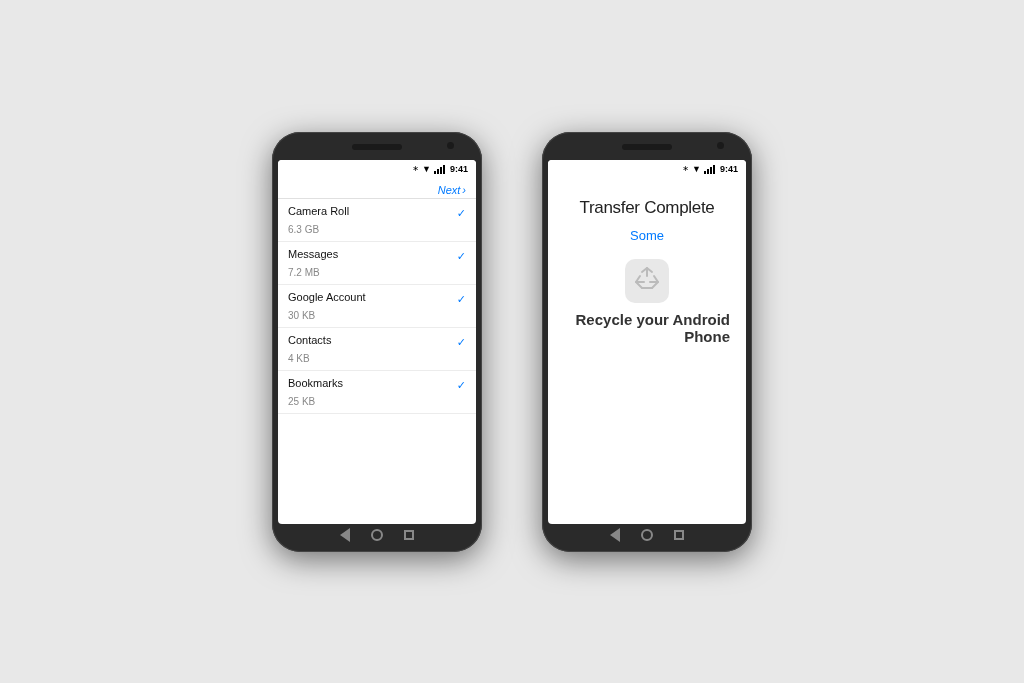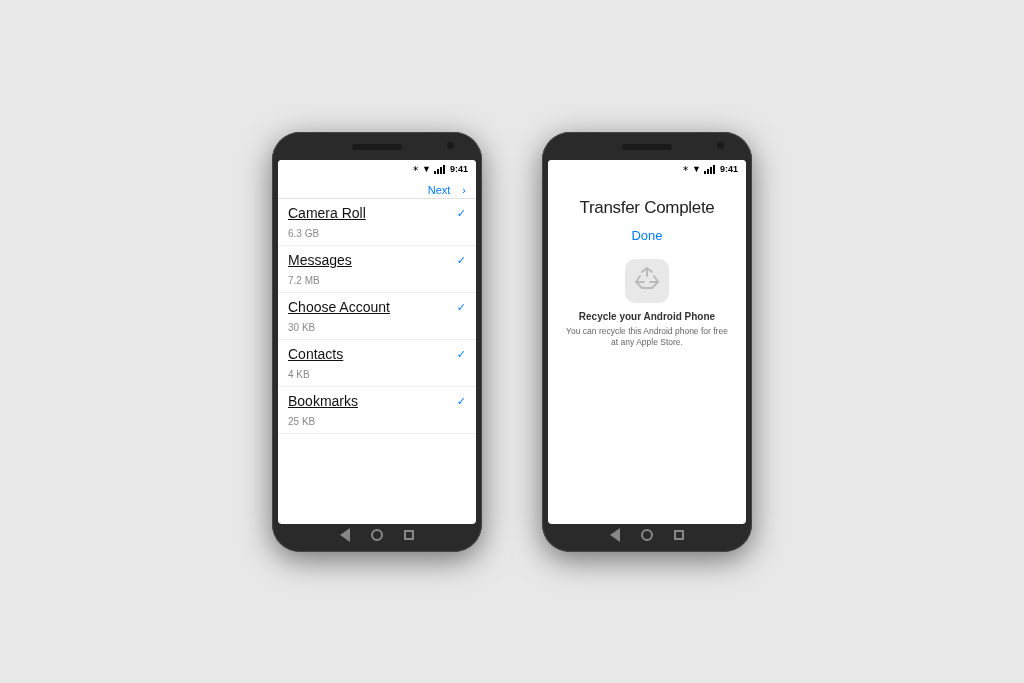--- a/index.html
+++ b/index.html
@@ -143,21 +143,22 @@
       display: flex;
       justify-content: flex-end;
       padding: 6px 10px 2px;
     }
 
     .next-btn {
       color: #007AFF;
       font-size: 11px;
       display: flex;
       align-items: flex-start;
-      gap: 12px;
+      gap: 2px;
+      font-style: italic;
     }
 
     .screen1-title {
       text-align: center;
       font-size: 18px;
       font-weight: 300;
       color: #222;
       padding: 4px 10px 6px;
       letter-spacing: -0.3px;
     }
@@ -179,24 +180,23 @@
     .data-item {
       padding: 6px 10px;
       border-bottom: 1px solid #ececec;
       display: flex;
       justify-content: space-between;
       align-items: flex-start;
     }
 
     .item-left {}
     .item-name {
-      font-size: 14px;
+      font-size: 11px;
       font-weight: 400;
       color: #111;
-      text-decoration: underline;
     }
     .item-size {
       font-size: 10px;
       color: #888;
       margin-top: 7px;
     }
 
     .checkmark {
       color: #007AFF;
       font-size: 11px;
@@ -247,24 +247,24 @@
       height: 44px;
       background: #e8e8e8;
       border-radius: 10px;
       display: flex;
       align-items: center;
       justify-content: center;
       margin-bottom: 8px;
     }
 
     .recycle-title {
-      font-size: 10px;
+      font-size: 15px;
       font-weight: 700;
       color: #333;
-      text-align: left;
+      text-align: right;
       margin-bottom: 4px;
     }
 
     .recycle-desc {
       font-size: 8.5px;
       color: #666;
       text-align: center;
       line-height: 1.4;
     }
   </style>
@@ -313,21 +313,21 @@
       <div class="data-item">
         <div class="item-left">
           <div class="item-name">Messages</div>
           <div class="item-size">7.2 MB</div>
         </div>
         <div class="checkmark">✓</div>
       </div>
 
       <div class="data-item">
         <div class="item-left">
-          <div class="item-name">Choose Account</div>
+          <div class="item-name">Google Account</div>
           <div class="item-size">30 KB</div>
         </div>
         <div class="checkmark">✓</div>
       </div>
 
       <div class="data-item">
         <div class="item-left">
           <div class="item-name">Contacts</div>
           <div class="item-size">4 KB</div>
         </div>
@@ -372,38 +372,37 @@
         <div class="bar" style="height:3px"></div>
         <div class="bar" style="height:5px"></div>
         <div class="bar" style="height:7px"></div>
         <div class="bar" style="height:9px"></div>
       </div>
       <span style="font-size:9px;font-weight:600;margin-left:2px;">9:41</span>
     </div>
 
     <div class="screen-content screen2">
       <div class="screen2-title">Transfer Complete</div>
-      <div class="done-btn">Done</div>
+      <div class="done-btn">Some</div>
 
       <div class="recycle-icon-wrap">
         <svg width="30" height="30" viewBox="0 0 30 30">
           <g fill="none" stroke="#bbb" stroke-width="2" stroke-linecap="round" stroke-linejoin="round">
             <polyline points="10,6 15,2 20,6"></polyline>
             <path d="M15,2 L15,10"></path>
             <path d="M22,10 L26,16 L20,22"></path>
             <path d="M26,16 L18,16"></path>
             <path d="M8,10 L4,16 L10,22"></path>
             <path d="M4,16 L12,16"></path>
             <path d="M10,22 L20,22"></path>
           </g>
         </svg>
       </div>
 
       <div class="recycle-title">Recycle your Android Phone</div>
-      <div class="recycle-desc">You can recycle this Android phone for free at any Apple Store.</div>
     </div>
   </div>
 
   <div class="phone-bottom-bar">
     <div class="nav-btn">
       <div class="nav-back"></div>
     </div>
     <div class="nav-btn">
       <div class="nav-home"></div>
     </div>

